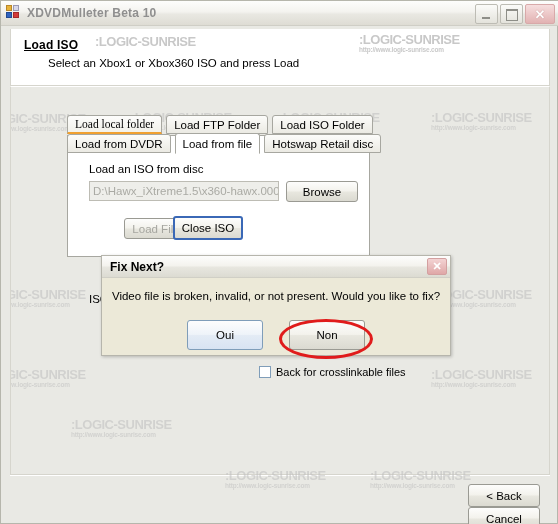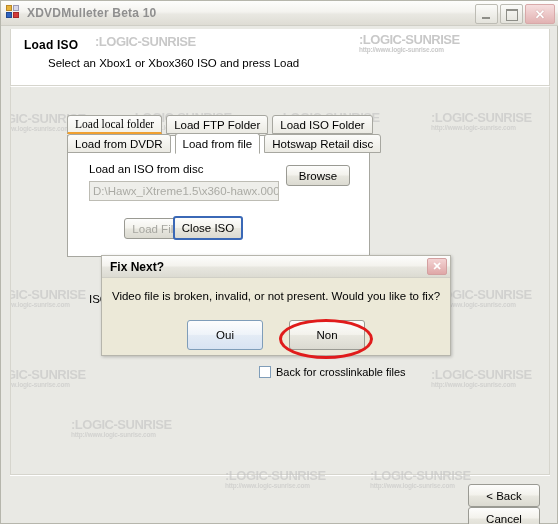--- a/index.html
+++ b/index.html
@@ -84,20 +84,21 @@
     box-sizing: border-box;
     background: #ffffff;
     border: 1px solid #d6d5cd;
     border-top: none;
     overflow: hidden;
   }
   #wiz-title {
     position: absolute; left: 13px; top: 9px;
     font-size: 12px; font-weight: bold; color: #000;
     letter-spacing: .2px;
+    text-decoration: underline;
   }
   #wiz-subtitle {
     position: absolute; left: 37px; top: 28px;
     font-size: 11.5px; color: #000;
   }
 
   
   #wiz-body {
     position: absolute;
     left: 9px; top: 85px;
@@ -188,21 +189,21 @@
     border: 1px solid #bdbcb4;
     background: #eeeeea;
     color: #aaaaa4;
     font-family: "Liberation Sans", sans-serif;
     font-size: 11.5px;
     padding: 0 3px;
     line-height: 18px;
     overflow: hidden;
     white-space: nowrap;
   }
-  #btn-browse { position: absolute; left: 285px; top: 164px; width: 64px; height: 21px; }
+  #btn-browse { position: absolute; left: 285px; top: 180px; width: 72px; height: 21px; }
   #btn-loadfile { position: absolute; left: 123px; top: 217px; width: 64px; height: 21px; }
   #btn-closeiso { position: absolute; left: 172px; top: 215px; width: 70px; height: 24px; }
 
   #iso-load-text {
     position: absolute; left: 88px; top: 292px;
     font-size: 11.5px; color: #000;
     white-space: nowrap;
   }
 
   

